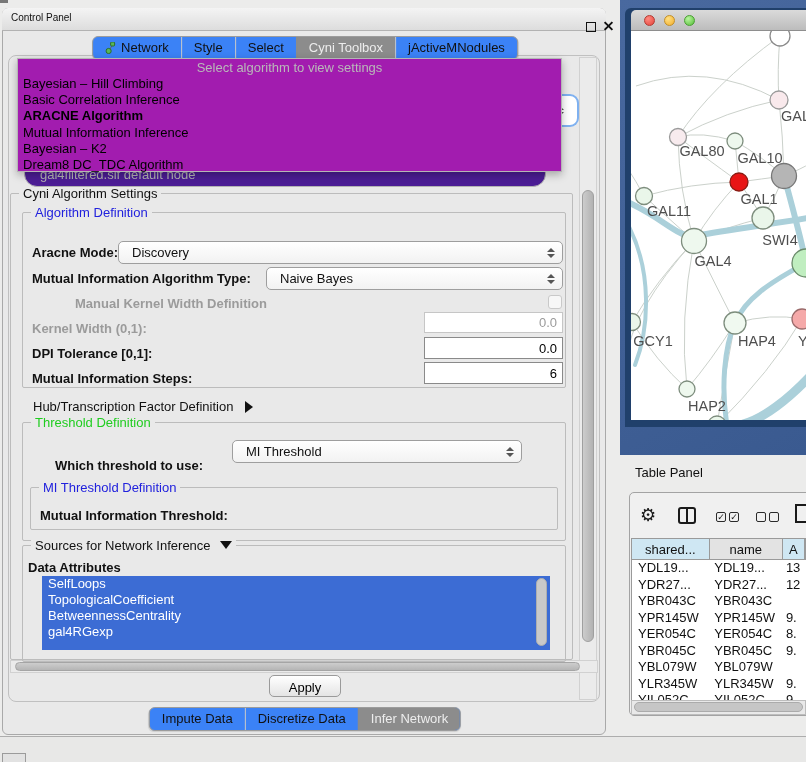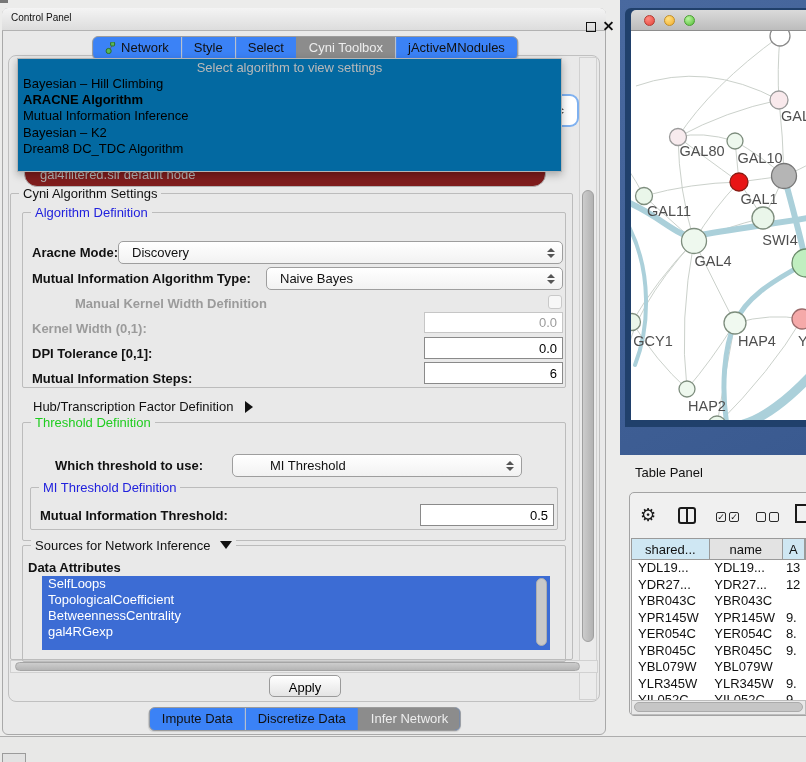--- a/index.html
+++ b/index.html
@@ -35,28 +35,28 @@
 
   
   .vtrack{left:579px;top:57px;width:18px;height:643px;background:#ebebeb;border:1px solid #d1d1d1;box-sizing:border-box;}
   .vthumb{left:582px;top:190px;width:12px;height:452px;border-radius:7px;
           background:linear-gradient(90deg,#cccccc,#b2b2b2);border:1px solid #9f9f9f;box-sizing:border-box;}
   .htrack{left:10px;top:660px;width:588px;height:13px;background:#ebebeb;border:1px solid #d1d1d1;box-sizing:border-box;}
   .hthumb{left:15px;top:662px;width:565px;height:9px;border-radius:5px;
           background:linear-gradient(#cdcdcd,#b5b5b5);border:1px solid #a5a5a5;box-sizing:border-box;}
 
   
-  .popup{left:17px;top:58px;width:545px;height:114px;background:#0369a1;border:1px solid #b5b5b5;
+  .popup{left:17px;top:58px;width:545px;height:114px;background:#a21caf;border:1px solid #b5b5b5;
          box-shadow:0 3px 8px rgba(0,0,0,.28);z-index:10;box-sizing:border-box;}
   .popup-prompt{height:17px;line-height:17px;text-align:center;color:#b9b9b9;font-size:13px;}
   .algo-item{height:16.2px;line-height:16.2px;padding-left:5px;font-size:13px;color:#000;white-space:nowrap;}
   .algo-item.bold{font-weight:bold;}
 
   .ghost-combo{left:24px;top:160px;width:522px;height:27px;border-radius:13px;border:1px solid #b3b3b3;
-         background:#7f1d1d;font-size:13px;color:#b4b4b4;line-height:27px;padding-left:15px;
+         background:#4c1d95;font-size:13px;color:#b4b4b4;line-height:27px;padding-left:15px;
          box-sizing:border-box;z-index:3;}
   .focus-combo{left:550px;top:96px;width:27px;height:29px;background:#fff;border-radius:0 7px 7px 0;
          box-shadow:0 0 0 2px #7fb1f0;z-index:2;display:flex;align-items:center;justify-content:center;}
 
   
   .group{border:1px solid #bcbcbc;border-radius:2px;box-sizing:border-box;}
   .gtitle{position:absolute;top:-8px;left:8px;background:#e9e9e9;padding:0 4px;font-size:13px;white-space:nowrap;}
   .gtitle.blue{color:#2121dd;} .gtitle.green{color:#21cd21;}
 
   .lbl{position:absolute;font-size:13px;font-weight:bold;color:#111;white-space:nowrap;}
@@ -312,20 +312,21 @@
     <span class="stepper">
         <i class="up"></i>
         <i class="dn"></i>
       </span>
   </div>
   <div class="abs ghost-combo">gal4filtered.sif default node</div>
   <div class="abs popup">
     <div class="popup-prompt">Select algorithm to view settings</div>
     <div id="algo-items">
         <div class="algo-item">Bayesian – Hill Climbing</div>
+        <div class="algo-item">Basic Correlation Inference</div>
         <div class="algo-item bold">ARACNE Algorithm</div>
         <div class="algo-item">Mutual Information Inference</div>
         <div class="algo-item">Bayesian – K2</div>
         <div class="algo-item">Dream8 DC_TDC Algorithm</div>
       </div>
   </div>
 
   <div class="abs group" style="left:10px;top:193px;width:563px;height:467px;">
     <span class="gtitle">Cyni Algorithm Settings</span>
   </div>
@@ -360,32 +361,31 @@
 
   <span class="lbl plain" style="left:33px;top:399px;">
     <span>Hub/Transcription Factor Definition</span>
     <span class="tri-r"></span>
   </span>
 
   <div class="abs group" style="left:22px;top:422px;width:544px;height:119px;">
     <span class="gtitle green">Threshold Definition</span>
   </div>
   <span class="lbl" style="left:55px;top:458px;">Which threshold to use:</span>
-  <div class="combo" style="left:232px;top:454px;width:290px;padding-left:24px;">
+  <div class="combo" style="left:232px;top:440px;width:290px;">
     <span class="val">MI Threshold</span>
     <span class="stepper">
         <i class="up"></i>
         <i class="dn"></i>
       </span>
   </div>
   <div class="abs group" style="left:30px;top:487px;width:528px;height:43px;">
     <span class="gtitle blue">MI Threshold Definition</span>
   </div>
   <span class="lbl" style="left:40px;top:508px;">Mutual Information Threshold:</span>
-  <input class="field" style="left: 420px; top: 504px; width: 134px; height: 22px;" value="0.5">
 
   <div class="abs group" style="left:22px;top:545px;width:544px;height:117px;">
     <span class="gtitle">
       <span>Sources for Network Inference</span>
       <span class="tri-d"></span>
     </span>
   </div>
   <span class="lbl" style="left:28px;top:560px;">Data Attributes</span>
   <div class="abs attr-list" id="attr-list">
       <div class="attr-item">SelfLoops</div>

